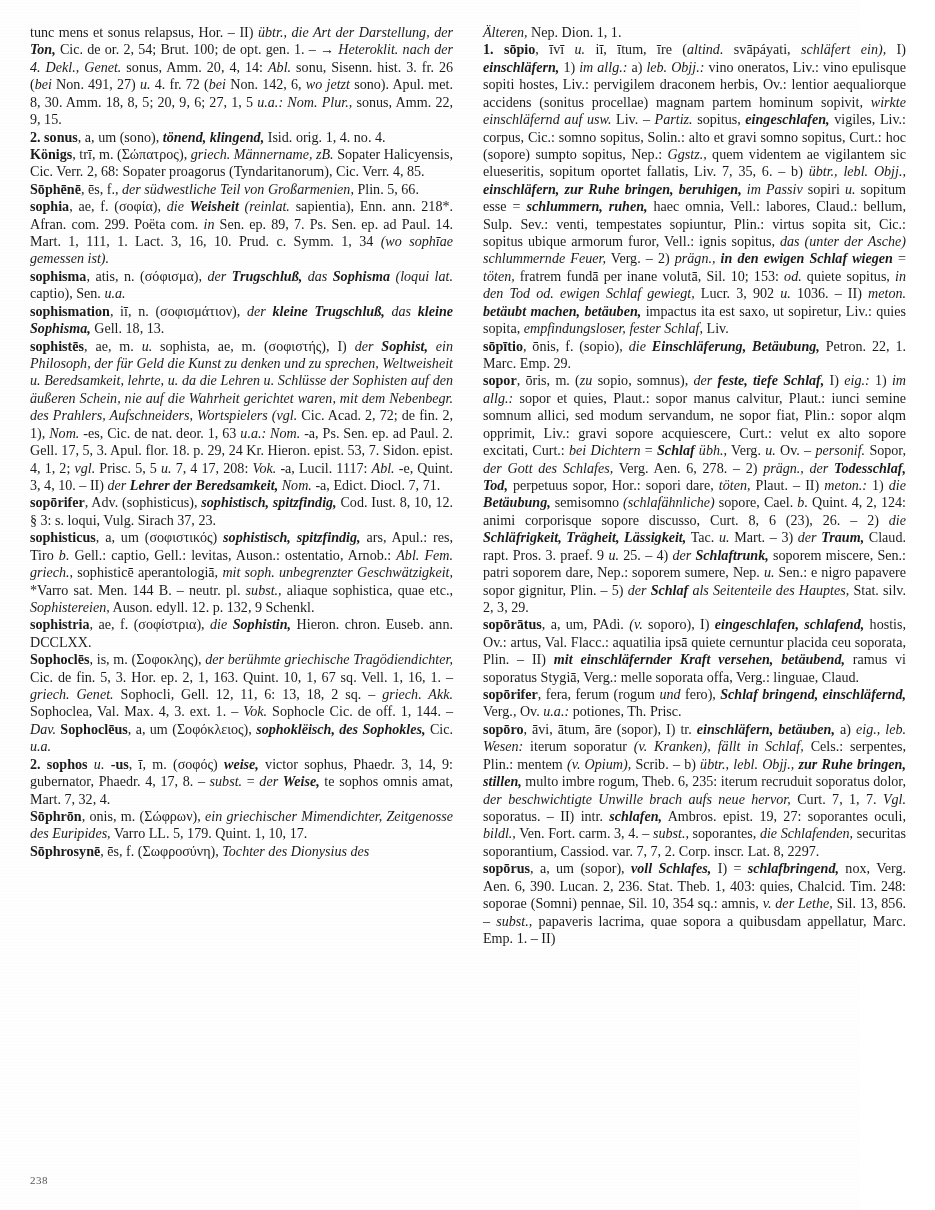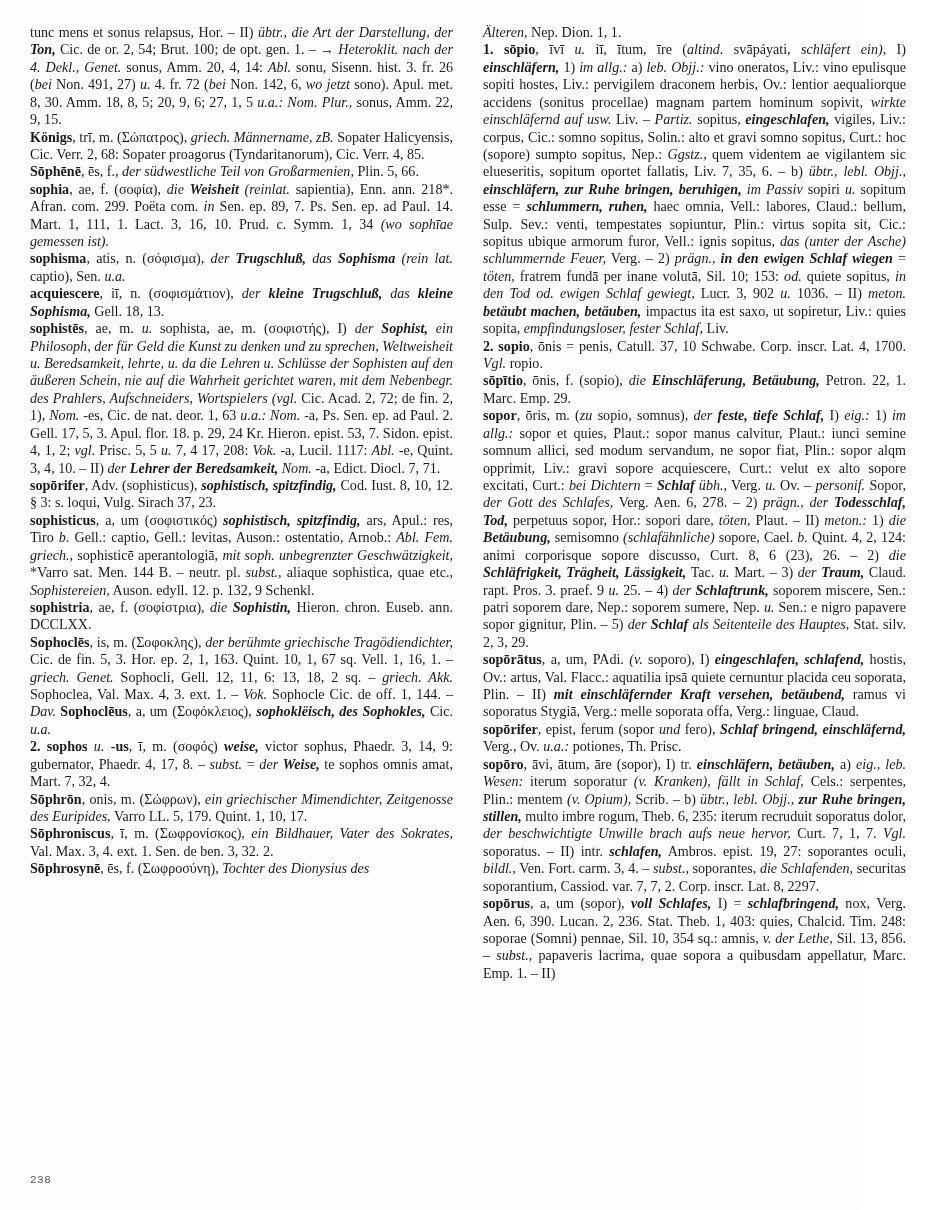--- a/index.html
+++ b/index.html
@@ -62,63 +62,62 @@
   .hw   { font-weight: bold; }            
   .it   { font-style: italic; }           
   .bi   { font-weight: bold; font-style: italic; }
 
   .pagenum {
     position: absolute;
     left: 30px;
     top: 1174px;
     font-size: 11px;
     color: #555;
-    font-family: Liberation Mono, monospace;
+    font-family: Liberation Serif, serif;
     letter-spacing: 0.5px;
   }
 
   
   #grain {
     position: absolute;
     inset: 0;
     pointer-events: none;
     opacity: 0.025;
     background-image:
       repeating-linear-gradient(0deg, rgba(0,0,0,0.5) 0px, rgba(0,0,0,0) 1px, rgba(0,0,0,0) 3px);
   }
 </style>
 </head>
 <body>
 
 <div id="page">
   <div id="columns">
       <div class="col">
         <p class="entry"><span>tunc mens et sonus relapsus, Hor. – II) </span><span class="it">übtr., die Art der Darstellung, der </span><span class="bi">Ton,</span><span> Cic. de or. 2, 54; Brut. 100; de opt. gen. 1. – → </span><span class="it">Heteroklit. nach der 4. Dekl., Genet.</span><span> sonus, Amm. 20, 4, 14: </span><span class="it">Abl.</span><span> sonu, Sisenn. hist. 3. fr. 26 (</span><span class="it">bei</span><span> Non. 491, 27) </span><span class="it">u.</span><span> 4. fr. 72 (</span><span class="it">bei</span><span> Non. 142, 6, </span><span class="it">wo jetzt</span><span> sono). Apul. met. 8, 30. Amm. 18, 8, 5; 20, 9, 6; 27, 1, 5 </span><span class="it">u.a.: Nom. Plur.,</span><span> sonus, Amm. 22, 9, 15.</span></p>
+        <p class="entry"><span class="hw">2. sonus</span><span>, a, um (sono), </span><span class="bi">tönend, klingend,</span><span> Isid. orig. 1, 4. no. 4.</span></p>
         <p class="entry"><span class="hw">Königs</span><span>, trī, m. (Σώπατρος), </span><span class="it">griech. Männername, zB.</span><span> Sopater Halicyensis, Cic. Verr. 2, 68: Sopater proagorus (Tyndaritanorum), Cic. Verr. 4, 85.</span></p>
         <p class="entry"><span class="hw">Sōphēnē</span><span>, ēs, f., </span><span class="it">der südwestliche Teil von Großarmenien,</span><span> Plin. 5, 66.</span></p>
         <p class="entry"><span class="hw">sophia</span><span>, ae, f. (σοφία), </span><span class="it">die </span><span class="bi">Weisheit</span><span class="it"> (reinlat.</span><span> sapientia), Enn. ann. 218*. Afran. com. 299. Poëta com. </span><span class="it">in</span><span> Sen. ep. 89, 7. Ps. Sen. ep. ad Paul. 14. Mart. 1, 111, 1. Lact. 3, 16, 10. Prud. c. Symm. 1, 34 </span><span class="it">(wo sophīae gemessen ist).</span></p>
-        <p class="entry"><span class="hw">sophisma</span><span>, atis, n. (σόφισμα), </span><span class="it">der </span><span class="bi">Trugschluß,</span><span class="it"> das </span><span class="bi">Sophisma</span><span class="it"> (rein lat.</span><span> captio), Sen. </span><span class="it">u.a.</span></p>
-        <p class="entry"><span class="hw">acquiescere</span><span>, iī, n. (σοφισμάτιον), </span><span class="it">der </span><span class="bi">kleine Trugschluß,</span><span class="it"> das </span><span class="bi">kleine Sophisma,</span><span> Gell. 18, 13.</span></p>
+        <p class="entry"><span class="hw">sophisma</span><span>, atis, n. (σόφισμα), </span><span class="it">der </span><span class="bi">Trugschluß,</span><span class="it"> das </span><span class="bi">Sophisma</span><span class="it"> (loqui lat.</span><span> captio), Sen. </span><span class="it">u.a.</span></p>
+        <p class="entry"><span class="hw">sophismation</span><span>, iī, n. (σοφισμάτιον), </span><span class="it">der </span><span class="bi">kleine Trugschluß,</span><span class="it"> das </span><span class="bi">kleine Sophisma,</span><span> Gell. 18, 13.</span></p>
         <p class="entry"><span class="hw">sophistēs</span><span>, ae, m. </span><span class="it">u.</span><span> sophista, ae, m. (σοφιστής), I) </span><span class="it">der </span><span class="bi">Sophist,</span><span class="it"> ein Philosoph, der für Geld die Kunst zu denken und zu sprechen, Weltweisheit u. Beredsamkeit, lehrte, u. da die Lehren u. Schlüsse der Sophisten auf den äußeren Schein, nie auf die Wahrheit gerichtet waren, mit dem Nebenbegr. des Prahlers, Aufschneiders, Wortspielers (vgl.</span><span> Cic. Acad. 2, 72; de fin. 2, 1), </span><span class="it">Nom.</span><span> -es, Cic. de nat. deor. 1, 63 </span><span class="it">u.a.: Nom.</span><span> -a, Ps. Sen. ep. ad Paul. 2. Gell. 17, 5, 3. Apul. flor. 18. p. 29, 24 Kr. Hieron. epist. 53, 7. Sidon. epist. 4, 1, 2; </span><span class="it">vgl.</span><span> Prisc. 5, 5 </span><span class="it">u.</span><span> 7, 4 17, 208: </span><span class="it">Vok.</span><span> -a, Lucil. 1117: </span><span class="it">Abl.</span><span> -e, Quint. 3, 4, 10. – II) </span><span class="it">der </span><span class="bi">Lehrer der Beredsamkeit,</span><span class="it"> Nom.</span><span> -a, Edict. Diocl. 7, 71.</span></p>
         <p class="entry"><span class="hw">sopōrifer</span><span>, Adv. (sophisticus), </span><span class="bi">sophistisch, spitzfindig,</span><span> Cod. Iust. 8, 10, 12. § 3: s. loqui, Vulg. Sirach 37, 23.</span></p>
         <p class="entry"><span class="hw">sophisticus</span><span>, a, um (σοφιστικός) </span><span class="bi">sophistisch, spitzfindig,</span><span> ars, Apul.: res, Tiro </span><span class="it">b.</span><span> Gell.: captio, Gell.: levitas, Auson.: ostentatio, Arnob.: </span><span class="it">Abl. Fem. griech.,</span><span> sophisticē aperantologiā, </span><span class="it">mit soph. unbegrenzter Geschwätzigkeit,</span><span> *Varro sat. Men. 144 B. – neutr. pl. </span><span class="it">subst.,</span><span> aliaque sophistica, quae etc., </span><span class="it">Sophistereien,</span><span> Auson. edyll. 12. p. 132, 9 Schenkl.</span></p>
         <p class="entry"><span class="hw">sophistria</span><span>, ae, f. (σοφίστρια), </span><span class="it">die </span><span class="bi">Sophistin,</span><span> Hieron. chron. Euseb. ann. DCCLXX.</span></p>
         <p class="entry"><span class="hw">Sophoclēs</span><span>, is, m. (Σοφοκλης), </span><span class="it">der berühmte griechische Tragödiendichter,</span><span> Cic. de fin. 5, 3. Hor. ep. 2, 1, 163. Quint. 10, 1, 67 sq. Vell. 1, 16, 1. – </span><span class="it">griech. Genet.</span><span> Sophocli, Gell. 12, 11, 6: 13, 18, 2 sq. – </span><span class="it">griech. Akk.</span><span> Sophoclea, Val. Max. 4, 3. ext. 1. – </span><span class="it">Vok.</span><span> Sophocle Cic. de off. 1, 144. – </span><span class="it">Dav.</span><span class="hw"> Sophoclēus</span><span>, a, um (Σοφόκλειος), </span><span class="bi">sophoklëisch, des Sophokles,</span><span> Cic. </span><span class="it">u.a.</span></p>
         <p class="entry"><span class="hw">2. sophos</span><span> </span><span class="it">u.</span><span> </span><span class="hw">-us</span><span>, ī, m. (σοφός) </span><span class="bi">weise,</span><span> victor sophus, Phaedr. 3, 14, 9: gubernator, Phaedr. 4, 17, 8. – </span><span class="it">subst.</span><span> = </span><span class="it">der </span><span class="bi">Weise,</span><span> te sophos omnis amat, Mart. 7, 32, 4.</span></p>
         <p class="entry"><span class="hw">Sōphrōn</span><span>, onis, m. (Σώφρων), </span><span class="it">ein griechischer Mimendichter, Zeitgenosse des Euripides,</span><span> Varro LL. 5, 179. Quint. 1, 10, 17.</span></p>
-        <p class="entry"><span class="hw">Sōphroniscus</span><span>, ī, m. (Σωφρονίσκος), </span><span class="it">ein Bildhauer, Vater des Sokrates,</span><span> Val. Max. 3, 4. ext. 1. Sen. de ben. 3, 32. 2.</span></p>
         <p class="entry"><span class="hw">Sōphrosynē</span><span>, ēs, f. (Σωφροσύνη), </span><span class="it">Tochter des Dionysius des</span></p>
       </div>
       <div class="col">
         <p class="entry"><span class="it">Älteren,</span><span> Nep. Dion. 1, 1.</span></p>
         <p class="entry"><span class="hw">1. sōpio</span><span>, īvī </span><span class="it">u.</span><span> iī, ītum, īre (</span><span class="it">altind.</span><span> svāpáyati, </span><span class="it">schläfert ein),</span><span> I) </span><span class="bi">einschläfern,</span><span> 1) </span><span class="it">im allg.:</span><span> a) </span><span class="it">leb. Objj.:</span><span> vino oneratos, Liv.: vino epulisque sopiti hostes, Liv.: pervigilem draconem herbis, Ov.: lentior aequaliorque accidens (sonitus procellae) magnam partem hominum sopivit, </span><span class="it">wirkte einschläfernd auf usw.</span><span> Liv. – </span><span class="it">Partiz.</span><span> sopitus, </span><span class="bi">eingeschlafen,</span><span> vigiles, Liv.: corpus, Cic.: somno sopitus, Solin.: alto et gravi somno sopitus, Curt.: hoc (sopore) sumpto sopitus, Nep.: </span><span class="it">Ggstz.,</span><span> quem videntem ae vigilantem sic elueseritis, sopitum oportet fallatis, Liv. 7, 35, 6. – b) </span><span class="it">übtr., lebl. Objj.,</span><span class="bi"> einschläfern, zur Ruhe bringen, beruhigen,</span><span class="it"> im Passiv</span><span> sopiri </span><span class="it">u.</span><span> sopitum esse = </span><span class="bi">schlummern, ruhen,</span><span> haec omnia, Vell.: labores, Claud.: bellum, Sulp. Sev.: venti, tempestates sopiuntur, Plin.: virtus sopita sit, Cic.: sopitus ubique armorum furor, Vell.: ignis sopitus, </span><span class="it">das (unter der Asche) schlummernde Feuer,</span><span> Verg. – 2) </span><span class="it">prägn.,</span><span class="bi"> in den ewigen Schlaf wiegen</span><span> = </span><span class="it">töten,</span><span> fratrem fundā per inane volutā, Sil. 10; 153: </span><span class="it">od.</span><span> quiete sopitus, </span><span class="it">in den Tod od. ewigen Schlaf gewiegt,</span><span> Lucr. 3, 902 </span><span class="it">u.</span><span> 1036. – II) </span><span class="it">meton.</span><span class="bi"> betäubt machen, betäuben,</span><span> impactus ita est saxo, ut sopiretur, Liv.: quies sopita, </span><span class="it">empfindungsloser, fester Schlaf,</span><span> Liv.</span></p>
-        <p class="entry"><span class="hw">2. sopio</span><span>, ōnis = penis, Catull. 37, 10 Schwabe. Corp. inscr. Lat. 4, 1700. </span><span class="it">Vgl.</span><span> ropio.</span></p>
         <p class="entry"><span class="hw">sōpītio</span><span>, ōnis, f. (sopio), </span><span class="it">die </span><span class="bi">Einschläferung, Betäubung,</span><span> Petron. 22, 1. Marc. Emp. 29.</span></p>
         <p class="entry"><span class="hw">sopor</span><span>, ōris, m. (</span><span class="it">zu</span><span> sopio, somnus), </span><span class="it">der </span><span class="bi">feste, tiefe Schlaf,</span><span> I) </span><span class="it">eig.:</span><span> 1) </span><span class="it">im allg.:</span><span> sopor et quies, Plaut.: sopor manus calvitur, Plaut.: iunci semine somnum allici, sed modum servandum, ne sopor fiat, Plin.: sopor alqm opprimit, Liv.: gravi sopore acquiescere, Curt.: velut ex alto sopore excitati, Curt.: </span><span class="it">bei Dichtern</span><span> = </span><span class="bi">Schlaf</span><span class="it"> übh.,</span><span> Verg. </span><span class="it">u.</span><span> Ov. – </span><span class="it">personif.</span><span> Sopor, </span><span class="it">der Gott des Schlafes,</span><span> Verg. Aen. 6, 278. – 2) </span><span class="it">prägn., der </span><span class="bi">Todesschlaf, Tod,</span><span> perpetuus sopor, Hor.: sopori dare, </span><span class="it">töten,</span><span> Plaut. – II) </span><span class="it">meton.:</span><span> 1) </span><span class="it">die </span><span class="bi">Betäubung,</span><span> semisomno </span><span class="it">(schlafähnliche)</span><span> sopore, Cael. </span><span class="it">b.</span><span> Quint. 4, 2, 124: animi corporisque sopore discusso, Curt. 8, 6 (23), 26. – 2) </span><span class="it">die </span><span class="bi">Schläfrigkeit, Trägheit, Lässigkeit,</span><span> Tac. </span><span class="it">u.</span><span> Mart. – 3) </span><span class="it">der </span><span class="bi">Traum,</span><span> Claud. rapt. Pros. 3. praef. 9 </span><span class="it">u.</span><span> 25. – 4) </span><span class="it">der </span><span class="bi">Schlaftrunk,</span><span> soporem miscere, Sen.: patri soporem dare, Nep.: soporem sumere, Nep. </span><span class="it">u.</span><span> Sen.: e nigro papavere sopor gignitur, Plin. – 5) </span><span class="it">der </span><span class="bi">Schlaf</span><span class="it"> als Seitenteile des Hauptes,</span><span> Stat. silv. 2, 3, 29.</span></p>
         <p class="entry"><span class="hw">sopōrātus</span><span>, a, um, PAdi. </span><span class="it">(v.</span><span> soporo), I) </span><span class="bi">eingeschlafen, schlafend,</span><span> hostis, Ov.: artus, Val. Flacc.: aquatilia ipsā quiete cernuntur placida ceu soporata, Plin. – II) </span><span class="bi">mit einschläfernder Kraft versehen, betäubend,</span><span> ramus vi soporatus Stygiā, Verg.: melle soporata offa, Verg.: linguae, Claud.</span></p>
-        <p class="entry"><span class="hw">sopōrifer</span><span>, epist, ferum (sopor </span><span class="it">und</span><span> fero), </span><span class="bi">Schlaf bringend, einschläfernd,</span><span> Verg., Ov. </span><span class="it">u.a.:</span><span> potiones, Th. Prisc.</span></p>
+        <p class="entry"><span class="hw">sopōrifer</span><span>, fera, ferum (rogum </span><span class="it">und</span><span> fero), </span><span class="bi">Schlaf bringend, einschläfernd,</span><span> Verg., Ov. </span><span class="it">u.a.:</span><span> potiones, Th. Prisc.</span></p>
         <p class="entry"><span class="hw">sopōro</span><span>, āvi, ātum, āre (sopor), I) tr. </span><span class="bi">einschläfern, betäuben,</span><span> a) </span><span class="it">eig., leb. Wesen:</span><span> iterum soporatur </span><span class="it">(v. Kranken), fällt in Schlaf,</span><span> Cels.: serpentes, Plin.: mentem </span><span class="it">(v. Opium),</span><span> Scrib. – b) </span><span class="it">übtr., lebl. Objj.,</span><span class="bi"> zur Ruhe bringen, stillen,</span><span> multo imbre rogum, Theb. 6, 235: iterum recruduit soporatus dolor, </span><span class="it">der beschwichtigte Unwille brach aufs neue hervor,</span><span> Curt. 7, 1, 7. </span><span class="it">Vgl.</span><span> soporatus. – II) intr. </span><span class="bi">schlafen,</span><span> Ambros. epist. 19, 27: soporantes oculi, </span><span class="it">bildl.,</span><span> Ven. Fort. carm. 3, 4. – </span><span class="it">subst.,</span><span> soporantes, </span><span class="it">die Schlafenden,</span><span> securitas soporantium, Cassiod. var. 7, 7, 2. Corp. inscr. Lat. 8, 2297.</span></p>
         <p class="entry"><span class="hw">sopōrus</span><span>, a, um (sopor), </span><span class="bi">voll Schlafes,</span><span> I) = </span><span class="bi">schlafbringend,</span><span> nox, Verg. Aen. 6, 390. Lucan. 2, 236. Stat. Theb. 1, 403: quies, Chalcid. Tim. 248: soporae (Somni) pennae, Sil. 10, 354 sq.: amnis, </span><span class="it">v. der Lethe,</span><span> Sil. 13, 856. – </span><span class="it">subst.,</span><span> papaveris lacrima, quae sopora a quibusdam appellatur, Marc. Emp. 1. – II)</span></p>
       </div>
     </div>
   <div class="pagenum">238</div>
   <div id="grain"></div>
 </div>
 
 </body></html>

